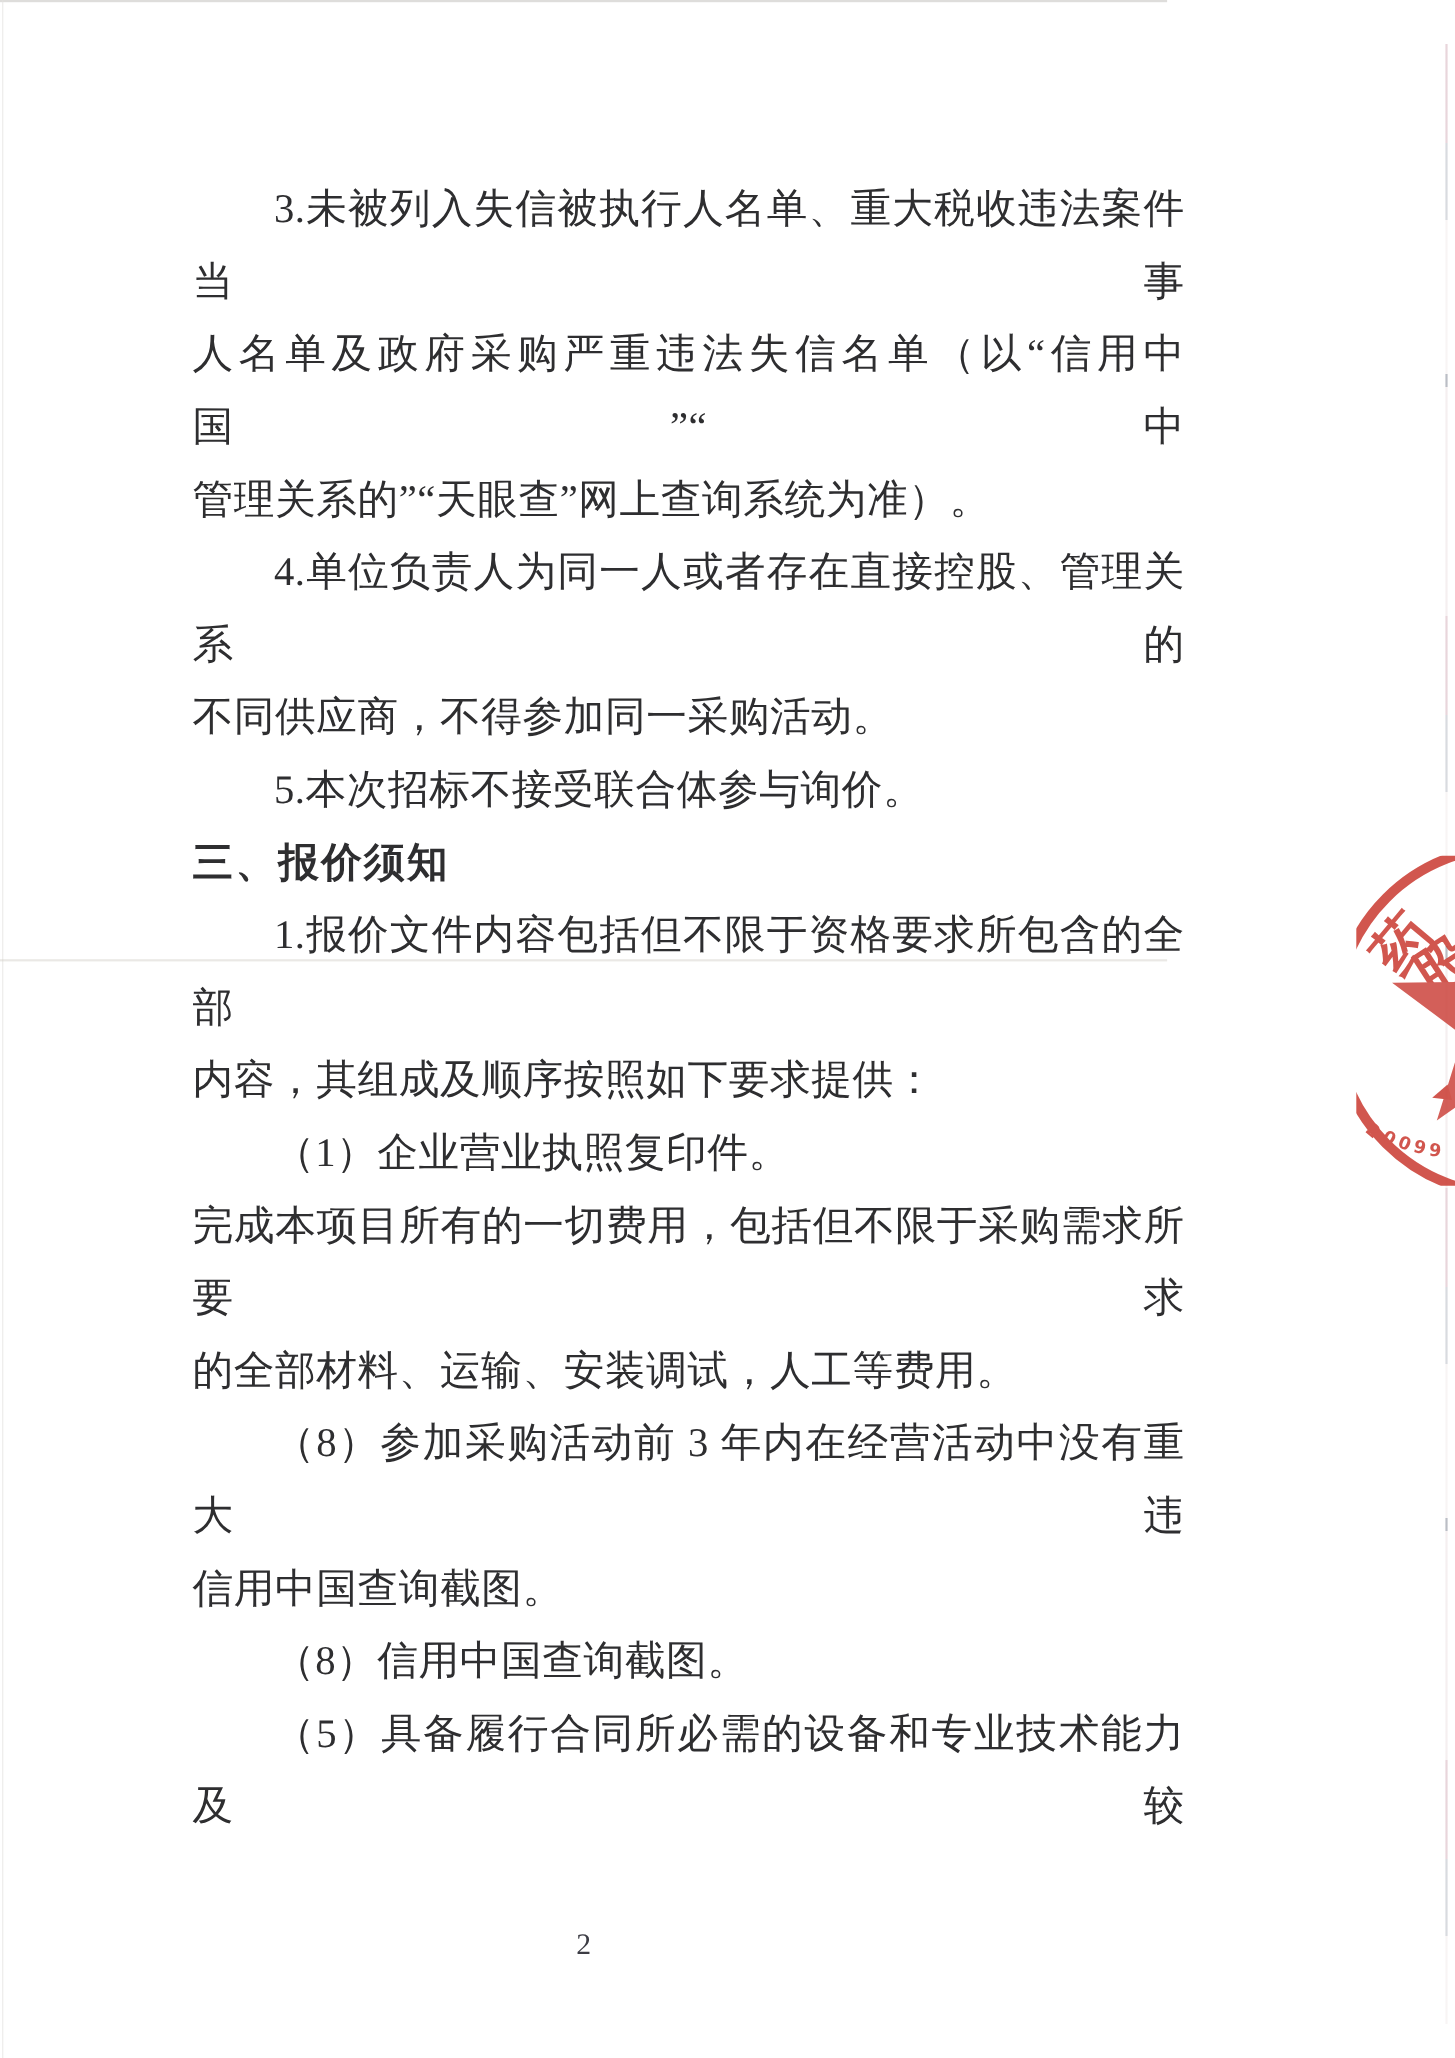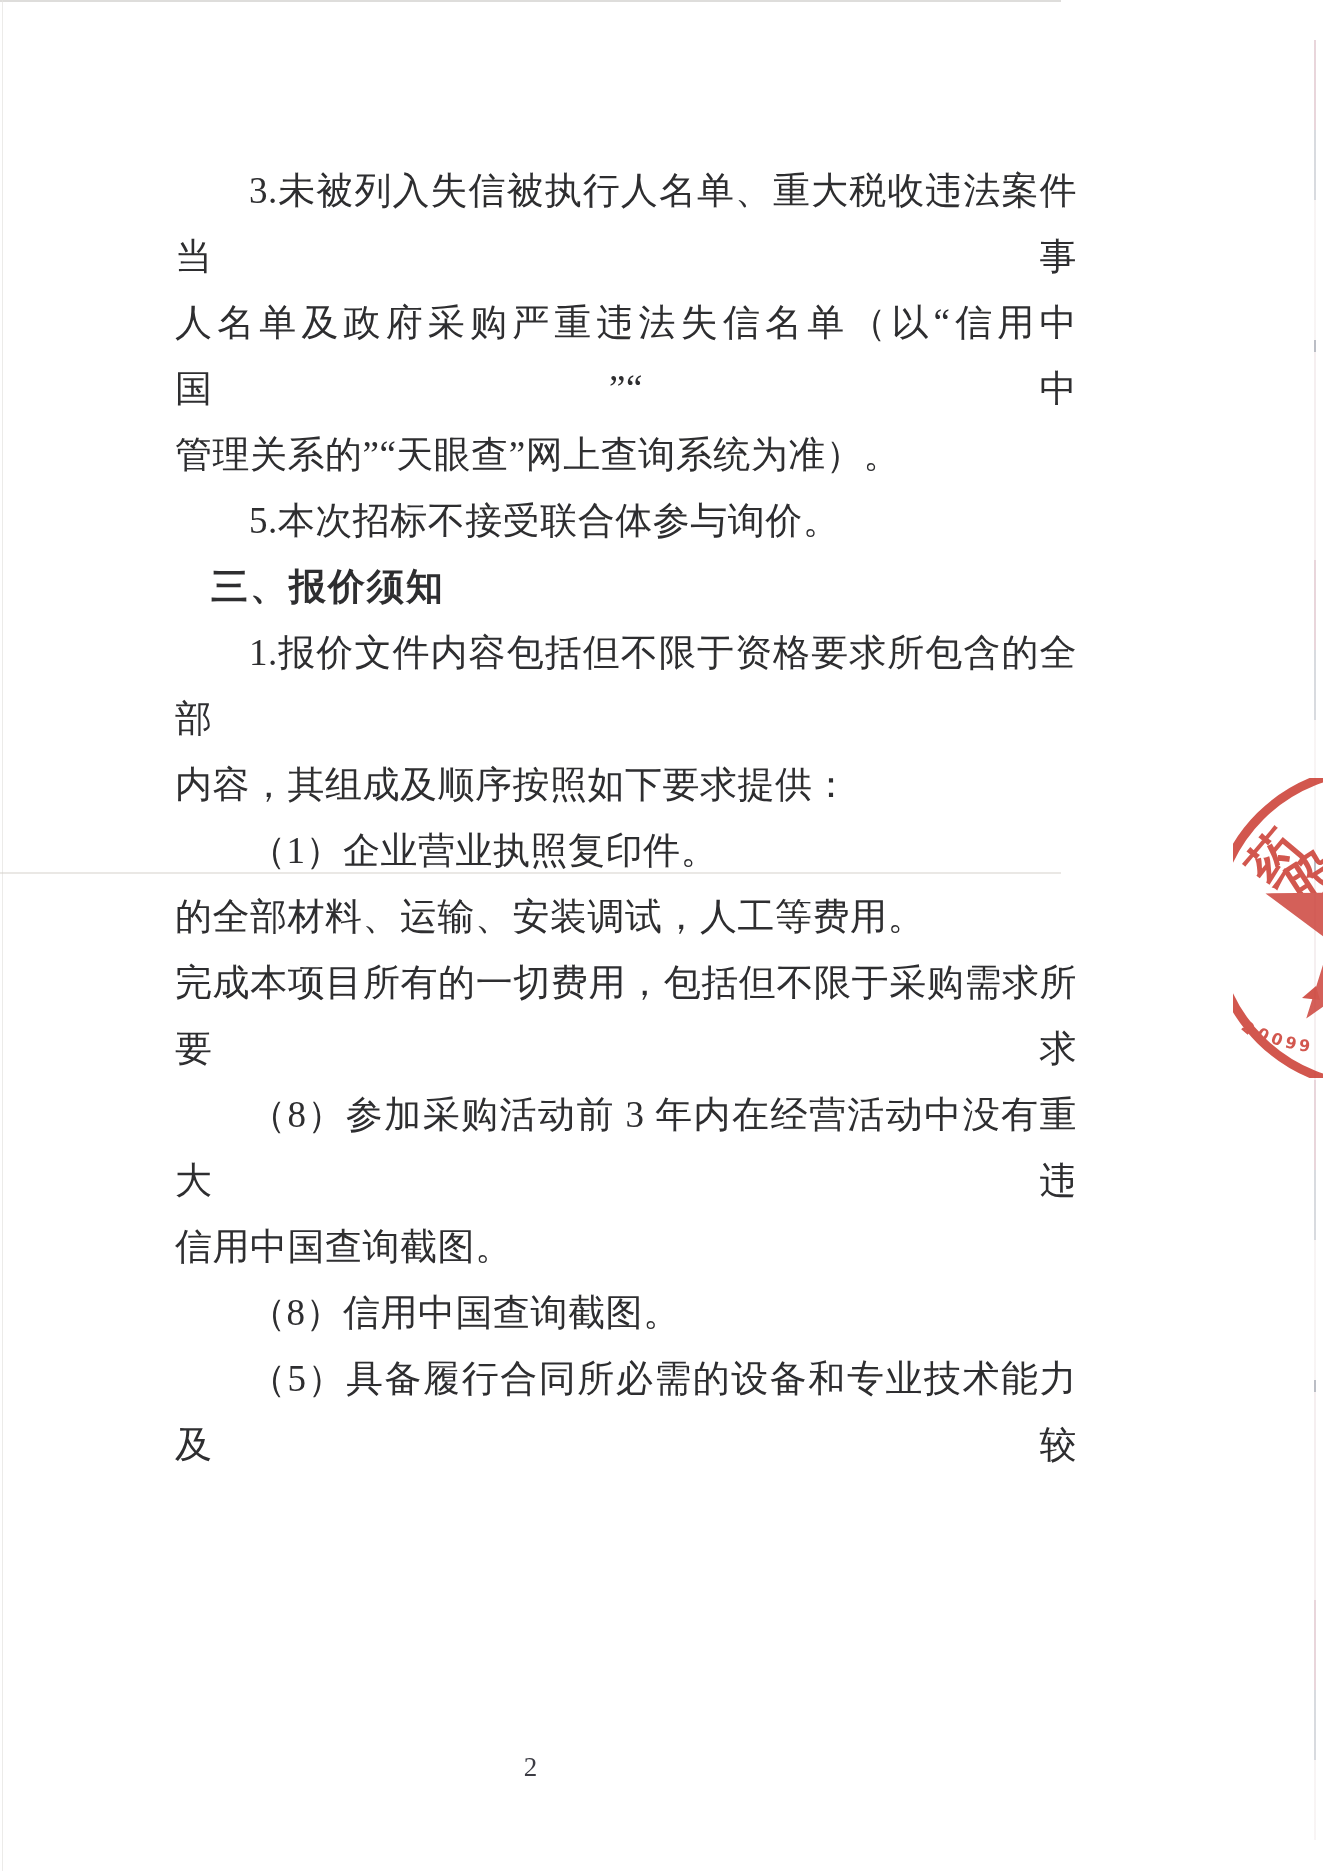--- a/index.html
+++ b/index.html
@@ -27,21 +27,21 @@
 
   
   .content { position: absolute; left: 175px; top: 158px; width: 902px;
              font-size: 37px; line-height: 66px; color: #2e2e30;
              letter-spacing: .5px; }
   .para { margin: 0; }
   .line { text-align: justify; text-align-last: left; white-space: pre-wrap; }
   .line.fill { text-align-last: justify; }
   .line.indent { text-indent: 2em; }
   .para.heading .line { font-family: Liberation Serif, serif;
-                        font-weight: 700; letter-spacing: 2px; margin-left: 36px; }
+                        font-weight: 700; letter-spacing: 2px; }
 
   
   .page-number { position: absolute; left: 0; top: 1752px; width: 100%;
                  text-align: center; font-size: 27px; color: #3c3c44; }
 
   
   .stamp { position: absolute; left: 1233px; top: 778px; width: 90px; height: 300px;
            z-index: 4; opacity: .92; }
   .stamp text { font-family: "DejaVu Sans", sans-serif; font-weight: 700; }
 </style>
@@ -54,35 +54,39 @@
   <div class="scan-left-edge"></div>
   <div class="scan-right-strip"></div>
 
   <div class="content">
       <div class="para body">
         <div class="line indent fill">3.未被列入失信被执行人名单、重大税收违法案件当事</div>
         <div class="line fill">人名单及政府采购严重违法失信名单（以“信用中国”“中</div>
         <div class="line">管理关系的”“天眼查”网上查询系统为准）。</div>
       </div>
       <div class="para body">
+        <div class="line indent fill">4.单位负责人为同一人或者存在直接控股、管理关系的</div>
+        <div class="line">不同供应商，不得参加同一采购活动。</div>
+      </div>
+      <div class="para body">
         <div class="line indent">5.本次招标不接受联合体参与询价。</div>
       </div>
       <div class="para heading">
         <div class="line">三、报价须知</div>
       </div>
       <div class="para body">
         <div class="line indent fill">1.报价文件内容包括但不限于资格要求所包含的全部</div>
         <div class="line">内容，其组成及顺序按照如下要求提供：</div>
       </div>
       <div class="para body">
         <div class="line indent">（1）企业营业执照复印件。</div>
       </div>
       <div class="para body">
+        <div class="line fill">完成本项目所有的一切费用，包括但不限于采购需求所要求</div>
         <div class="line">的全部材料、运输、安装调试，人工等费用。</div>
-        <div class="line fill">完成本项目所有的一切费用，包括但不限于采购需求所要求</div>
       </div>
       <div class="para body">
         <div class="line indent fill">（8）参加采购活动前 3 年内在经营活动中没有重大违</div>
         <div class="line">信用中国查询截图。</div>
       </div>
       <div class="para body">
         <div class="line indent">（8）信用中国查询截图。</div>
       </div>
       <div class="para body">
         <div class="line indent fill">（5）具备履行合同所必需的设备和专业技术能力及较</div>

